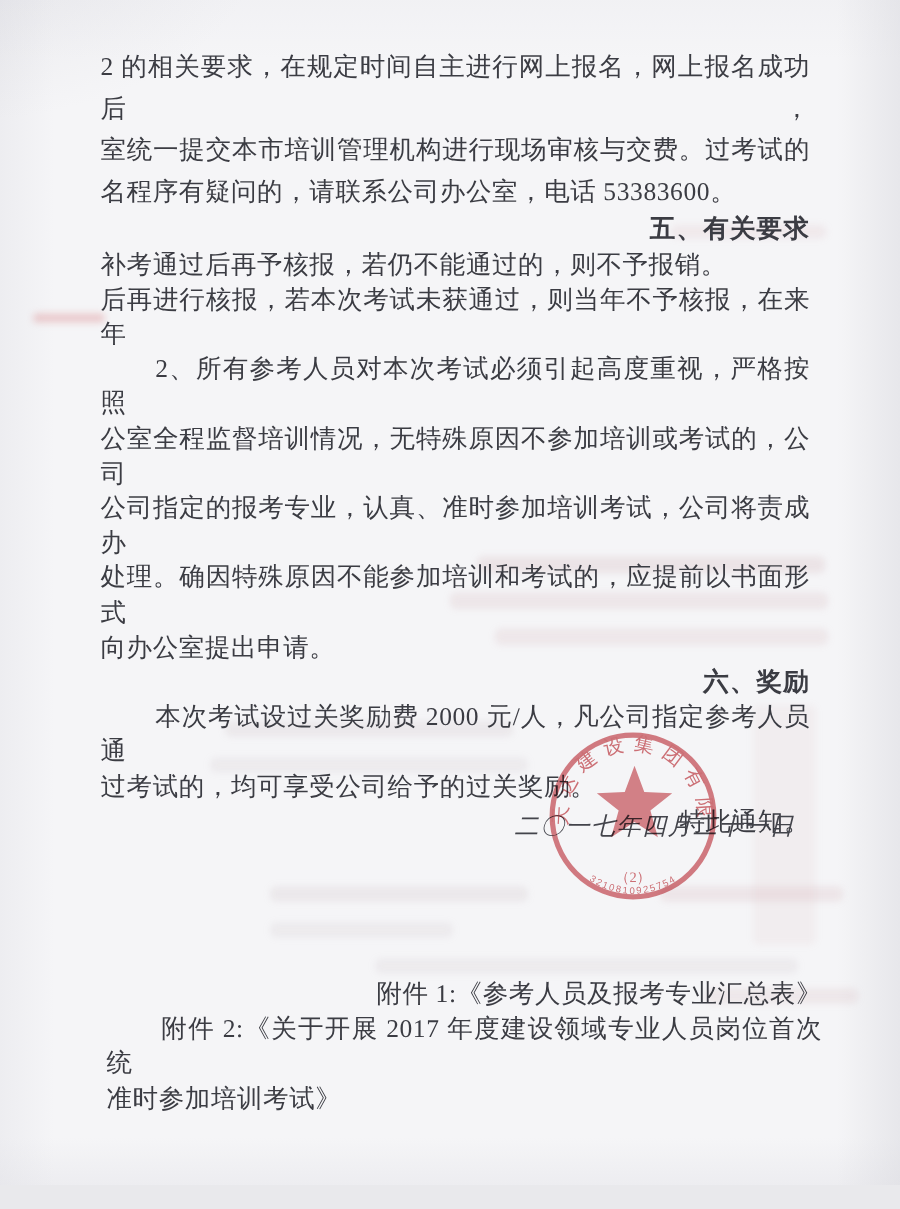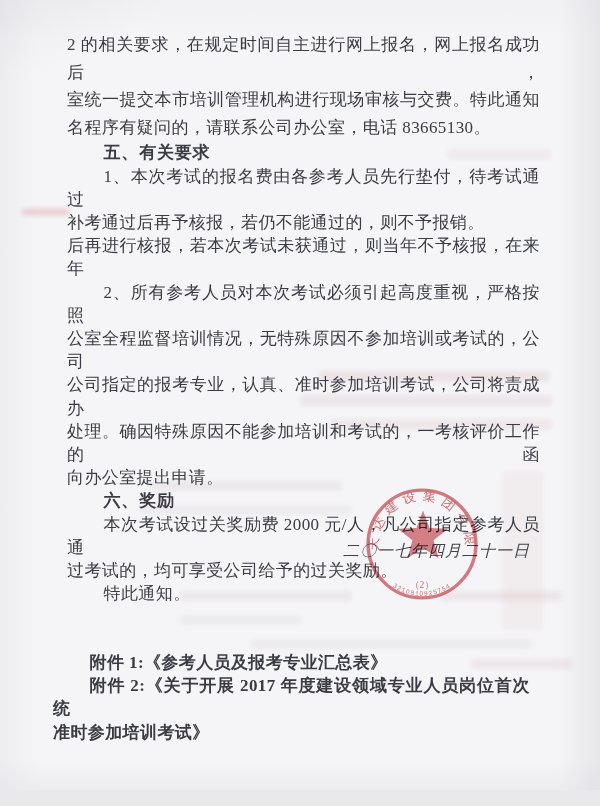--- a/index.html
+++ b/index.html
@@ -10,28 +10,28 @@
       linear-gradient(90deg, rgba(222,222,228,.35) 0, rgba(222,222,228,0) 6%, rgba(222,222,228,0) 93%, rgba(214,214,220,.45) 100%),
       linear-gradient(180deg, rgba(230,230,235,.25) 0, rgba(230,230,235,0) 5%, rgba(230,230,235,0) 96%, rgba(222,222,228,.35) 100%),
       #f5f5f7;
     font-family:"Liberation Serif","DejaVu Serif",serif;
     color:#3b3c43;
   }
   .body-text{position:absolute;left:67px;top:31px;width:473px;}
   .ln{font-size:17px;letter-spacing:.4px;white-space:nowrap;}
   .lh28{line-height:27.6px;}
   .lh23{line-height:23.2px;}
-  .ind{text-indent:2.15em;}
+  .ind{text-indent:2.15em;text-align:right;}
   .bold{font-weight:700;letter-spacing:.8px;}
   .just{white-space:normal;text-align:justify;text-align-last:justify;}
   .date{
     position:absolute;left:343px;top:541px;font-size:16px;letter-spacing:1px;
     color:#43444b;z-index:2;white-space:nowrap;font-style:italic;
   }
-  .attachments{position:absolute;left:53px;top:651px;width:477px;font-weight:bold;}
+  .attachments{position:absolute;left:71px;top:651px;width:477px;}
   .seal{
     position:absolute;left:361px;top:483px;width:122px;height:122px;z-index:3;
     mix-blend-mode:multiply;opacity:.88;
   }
   .smudge{position:absolute;border-radius:4px;filter:blur(2.5px);pointer-events:none;}
   .s1{left:22px;top:209px;width:48px;height:6px;background:rgba(214,118,120,.34);}
   .s2{left:447px;top:150px;width:104px;height:9px;background:rgba(200,140,146,.11);}
   .s3{left:318px;top:371px;width:232px;height:11px;background:rgba(188,134,142,.16);}
   .s4{left:300px;top:395px;width:252px;height:11px;background:rgba(188,134,142,.13);}
   .s5{left:330px;top:419px;width:222px;height:11px;background:rgba(188,134,142,.12);}
@@ -58,30 +58,29 @@
   <div class="smudge s7"></div>
   <div class="smudge s8"></div>
   <div class="smudge s9"></div>
   <div class="smudge s10"></div>
   <div class="smudge s11"></div>
   <div class="smudge s12"></div>
   <div class="smudge s13"></div>
 
   <div class="body-text">
     <div class="ln lh28 just">2 的相关要求，在规定时间自主进行网上报名，网上报名成功后，</div>
-    <div class="ln lh28 just">室统一提交本市培训管理机构进行现场审核与交费。特此通知</div>
-    <div class="ln lh28">名程序有疑问的，请联系公司办公室，电话 83665130。</div>
+    <div class="ln lh28 just">室统一提交本市培训管理机构进行现场审核与交费。过考试的</div>
+    <div class="ln lh28">名程序有疑问的，请联系公司办公室，电话 53383600。</div>
     <div class="ln lh23 ind bold">五、有关要求</div>
-    <div class="ln lh23 ind just">1、本次考试的报名费由各参考人员先行垫付，待考试通过</div>
     <div class="ln lh23">补考通过后再予核报，若仍不能通过的，则不予报销。</div>
     <div class="ln lh23 just">后再进行核报，若本次考试未获通过，则当年不予核报，在来年</div>
     <div class="ln lh23 ind just">2、所有参考人员对本次考试必须引起高度重视，严格按照</div>
     <div class="ln lh23 just">公室全程监督培训情况，无特殊原因不参加培训或考试的，公司</div>
     <div class="ln lh23 just">公司指定的报考专业，认真、准时参加培训考试，公司将责成办</div>
-    <div class="ln lh23 just">处理。确因特殊原因不能参加培训和考试的，一考核评价工作的函</div>
+    <div class="ln lh23 just">处理。确因特殊原因不能参加培训和考试的，应提前以书面形式</div>
     <div class="ln lh23">向办公室提出申请。</div>
     <div class="ln lh23 ind bold">六、奖励</div>
     <div class="ln lh23 ind just">本次考试设过关奖励费 2000 元/人，凡公司指定参考人员通</div>
     <div class="ln lh23">过考试的，均可享受公司给予的过关奖励。</div>
     <div class="ln lh23 ind">特此通知。</div>
   </div>
 
   <div class="date">二〇一七年四月二十一日</div>
 
   <svg class="seal" viewBox="-60 -60 120 120" xmlns="http://www.w3.org/2000/svg">

